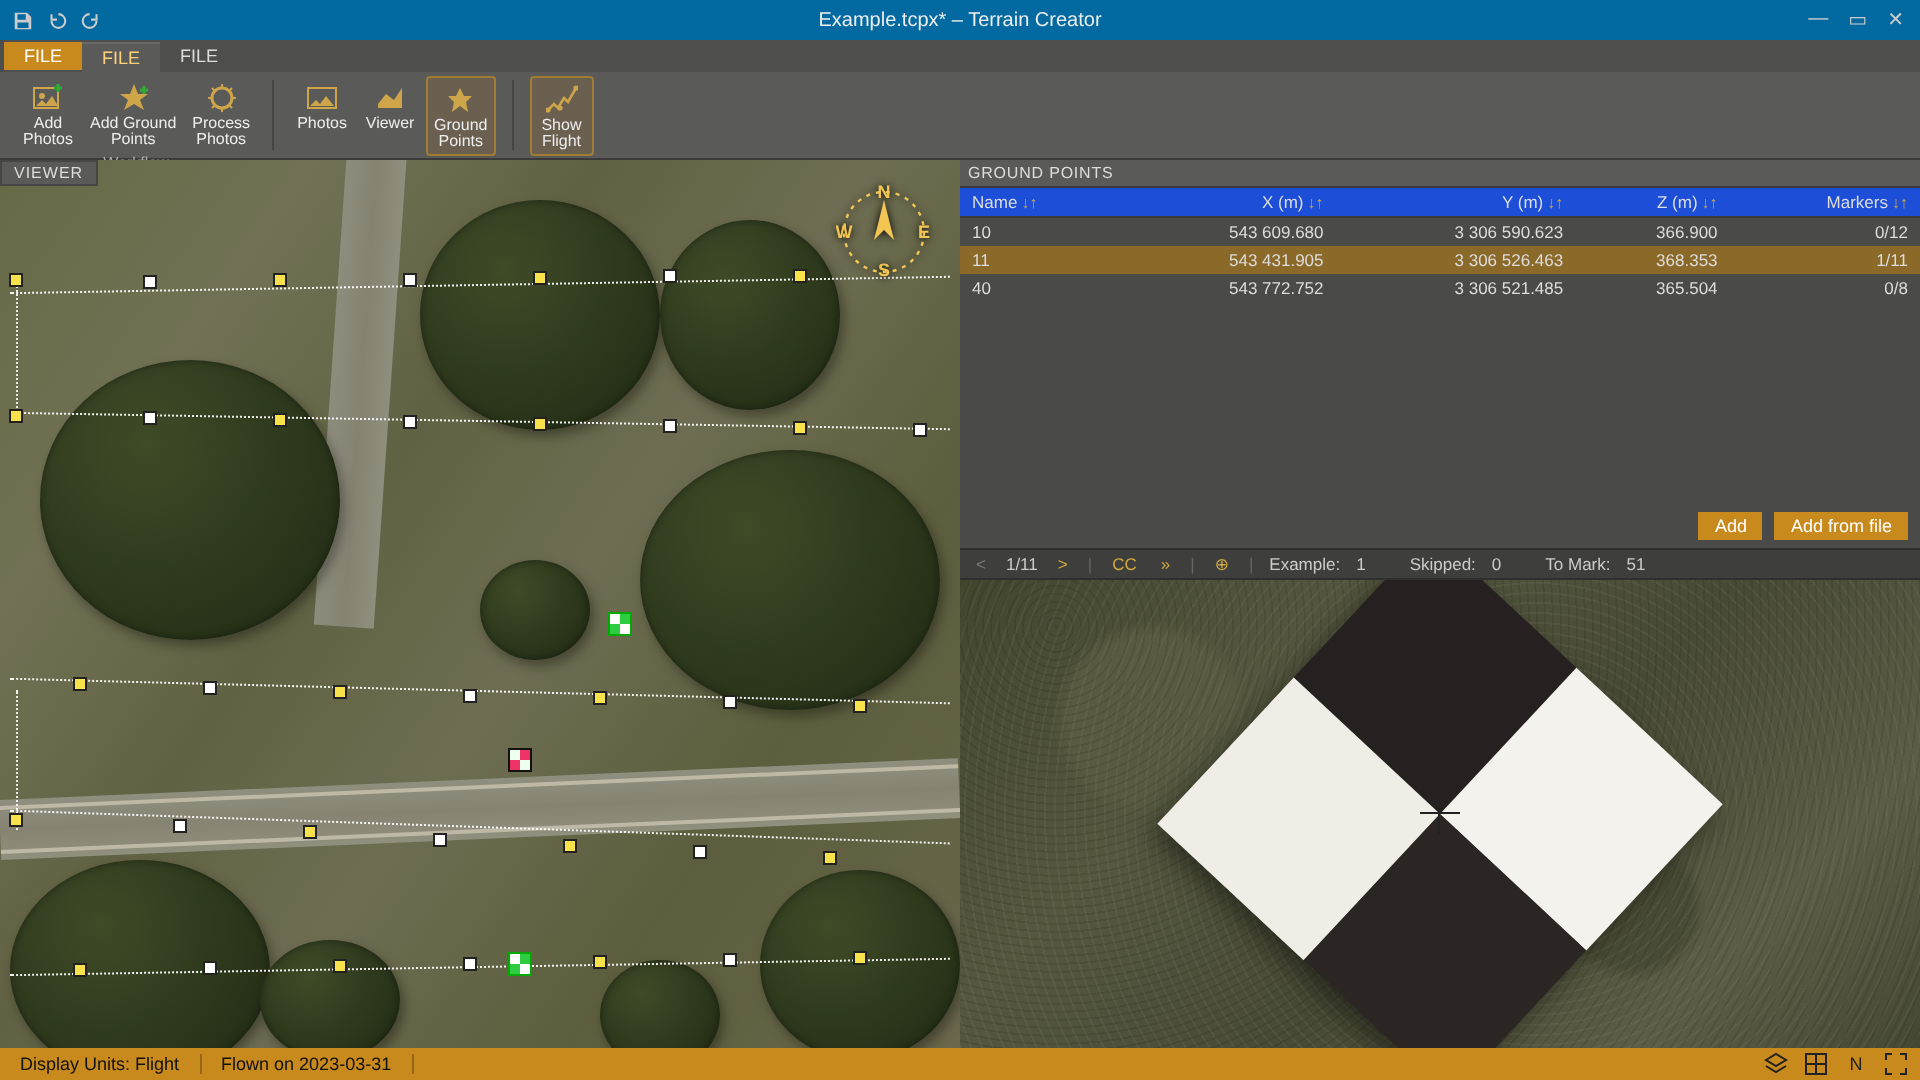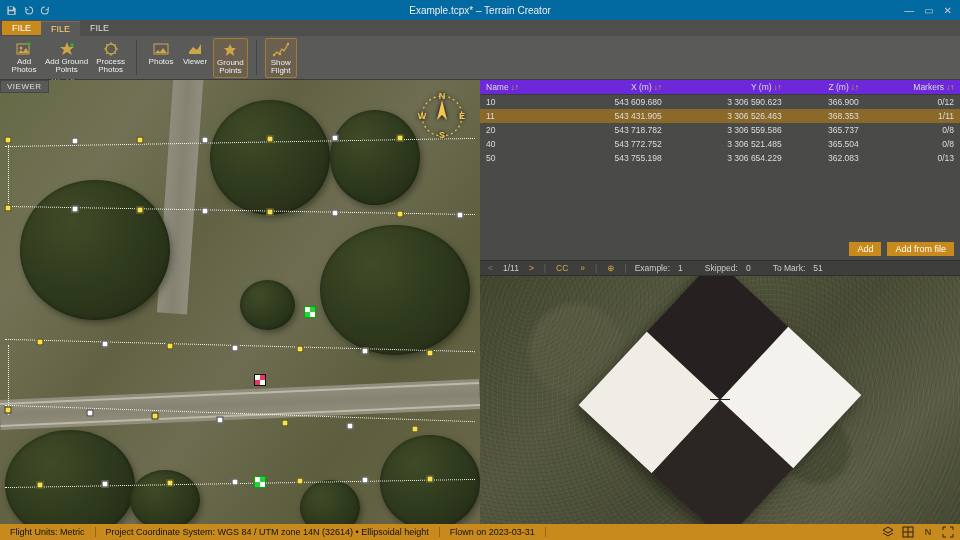--- a/index.html
+++ b/index.html
@@ -56,21 +56,21 @@
 .aerial .gcp.pink { background: conic-gradient(#e36 0 25%, #efe 0 50%, #e36 0 75%, #efe 0 100%); }
 .compass { position: absolute; top: 12px; right: 14px; width: 48px; height: 48px; z-index: 30; }
 .compass svg { width: 100%; height: 100%; filter: drop-shadow(0 0 2px #000); }
 .compass text { fill: #f3c552; font: bold 9px sans-serif; }
 
 
 .rightcol { flex: 1; display: flex; flex-direction: column; background: #4e4e4c; }
 .gp-head { background: #5a5a58; padding: 2px 4px; font-size: 8px; letter-spacing: .4px; border-bottom: 1px solid #3a3a38; }
 .gp-table-wrap { height: 158px; background: #4a4a48; overflow: hidden; }
 table.gp { width: 100%; border-collapse: collapse; font-size: 8.5px; }
-table.gp th { background: #6d28d9; color: #ddd; text-align: right; padding: 2px 6px; font-weight: normal; border-bottom: 1px solid #3a3a38; }
+table.gp th { background: #1d4ed8; color: #ddd; text-align: right; padding: 2px 6px; font-weight: normal; border-bottom: 1px solid #3a3a38; }
 table.gp th:first-child { text-align: left; }
 table.gp th .sort { color: #d2a83e; font-size: 8px; margin-left: 2px; }
 table.gp td { padding: 2px 6px; text-align: right; color: #ddd; }
 table.gp td:first-child { text-align: left; }
 table.gp tr.sel td { background: #8b6a29; }
 .gp-buttons { display: flex; justify-content: flex-end; gap: 6px; padding: 4px 6px; background: #4a4a48; }
 .gp-buttons button { background: #c98a1d; border: none; color: #fff; font-size: 9px; padding: 2px 8px; cursor: pointer; }
 
 .markbar { display: flex; align-items: center; gap: 8px; padding: 2px 6px; background: #3e3e3c; font-size: 8.5px; color: #ccc; border-top: 1px solid #2f2f2d; border-bottom: 1px solid #2f2f2d; }
 .markbar .nav { color: #d2a83e; cursor: pointer; padding: 0 2px; }
@@ -306,20 +306,21 @@
         <path d="M24 8 L29 28 L24 23 L19 28 Z" fill="#f3c552"></path>
         <text x="24" y="7" text-anchor="middle">N</text>
         <text x="24" y="46" text-anchor="middle">S</text>
         <text x="44" y="27" text-anchor="middle">E</text>
         <text x="4" y="27" text-anchor="middle">W</text>
       </svg>
     </div>
   </div>
 
   <div class="rightcol">
+    <div class="gp-head">GROUND POINTS</div>
     <div class="gp-table-wrap">
       <table class="gp">
         <thead>
             <tr>
           <th><span>Name</span><span class="sort">↓↑</span></th>
           <th><span>X (m)</span><span class="sort">↓↑</span></th>
           <th><span>Y (m)</span><span class="sort">↓↑</span></th>
           <th><span>Z (m)</span><span class="sort">↓↑</span></th>
           <th><span>Markers</span><span class="sort">↓↑</span></th>
         </tr>
@@ -333,39 +334,25 @@
               <td>0/12</td>
             </tr>
             <tr class="sel">
               <td>11</td>
               <td>543 431.905</td>
               <td>3 306 526.463</td>
               <td>368.353</td>
               <td>1/11</td>
             </tr>
             <tr>
-              <td>20</td>
-              <td>543 718.782</td>
-              <td>3 306 559.586</td>
-              <td>365.737</td>
-              <td>0/8</td>
-            </tr>
-            <tr>
               <td>40</td>
               <td>543 772.752</td>
               <td>3 306 521.485</td>
               <td>365.504</td>
               <td>0/8</td>
-            </tr>
-            <tr>
-              <td>50</td>
-              <td>543 755.198</td>
-              <td>3 306 654.229</td>
-              <td>362.083</td>
-              <td>0/13</td>
             </tr>
           </tbody>
       </table>
     </div>
     <div class="gp-buttons">
       <button>Add</button>
       <button>Add from file</button>
     </div>
 
     <div class="markbar">
@@ -395,22 +382,21 @@
           <div class="q q2"></div>
           <div class="q q3"></div>
           <div class="q q4"></div>
       </div>
       <div class="cross"></div>
     </div>
   </div>
 </div>
 
 <div class="statusbar">
-  <div class="cell">Flight Units: Metric</div>
-  <div class="cell">Project Coordinate System:  WGS 84 / UTM zone 14N (32614)  •  Ellipsoidal height</div>
+  <div class="cell">Display Units: Flight</div>
   <div class="cell">Flown on 2023-03-31</div>
   <div class="spacer"></div>
   <div class="icons">
     <span>
         <svg viewBox="0 0 12 12" width="12" height="12">
           <path d="M1 4l5-3 5 3-5 3z M1 7l5 3 5-3" fill="none" stroke="currentColor"></path>
         </svg>
       </span>
     <span>
         <svg viewBox="0 0 12 12" width="12" height="12">

